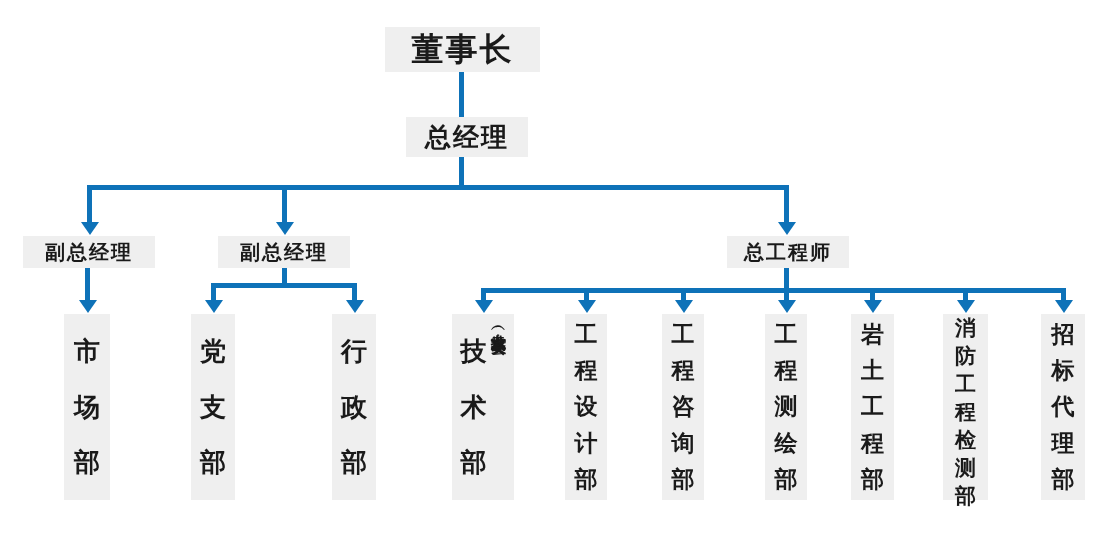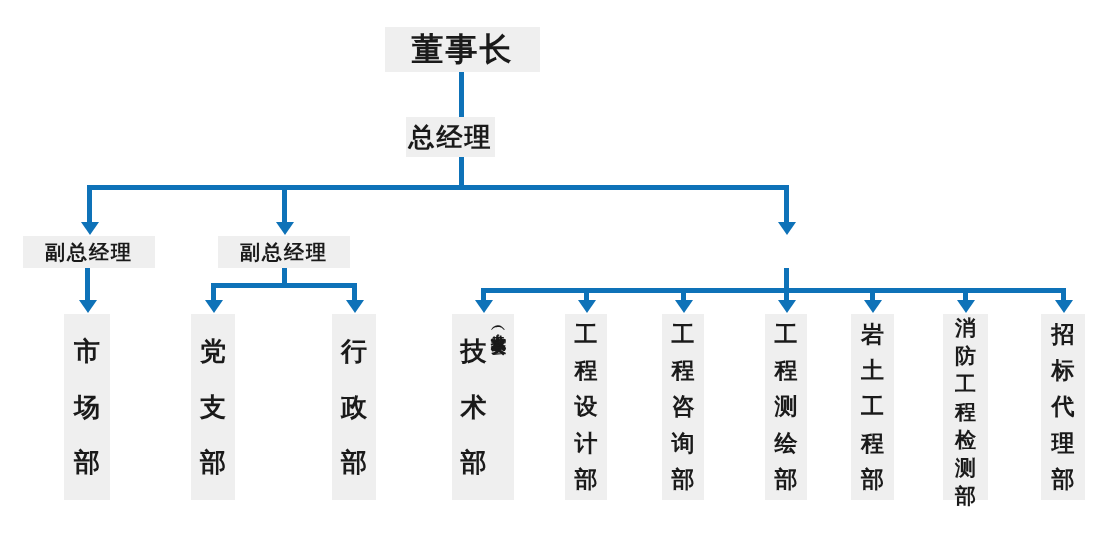--- a/index.html
+++ b/index.html
@@ -16,21 +16,21 @@
   
   .node {
     position: absolute;
     background: var(--box, #efefef);
     display: flex; align-items: center; justify-content: center;
     font-weight: 700;
     letter-spacing: 2px;
     white-space: nowrap;
   }
   .lvl1 { left: 385px; top: 27px;  width: 155px; height: 45px; font-size: 32px; }
-  .lvl2 { left: 406px; top: 117px; width: 89px; height: 40px; font-size: 26px; }
+  .lvl2 { left: 406px; top: 117px; width: 122px; height: 40px; font-size: 26px; }
   .lvl3 { top: 236px; height: 32px; font-size: 20px; }
 
   .dept {
     position: absolute;
     top: 314px; height: 186px;
     background: var(--box, #efefef);
     display: flex; flex-direction: row; justify-content: center;
     font-weight: 700;
   }
   .vchars {
@@ -65,20 +65,21 @@
 </head>
 <body>
 
 <div class="canvas">
 
   <div class="node lvl1">董事长</div>
   <div class="node lvl2">总经理</div>
 
   <div class="node lvl3" style="left:23px;width:132px">副总经理</div>
   <div class="node lvl3" style="left:218px;width:132px">副总经理</div>
+  <div class="node lvl3" style="left:727px;width:122px">总工程师</div>
 
   <div class="dept" style="left:64px;width:46px">
     <div class="vchars f3">
         <span>市</span>
         <span>场</span>
         <span>部</span>
       </div>
   </div>
   <div class="dept" style="left:191px;width:44px">
     <div class="vchars f3">

